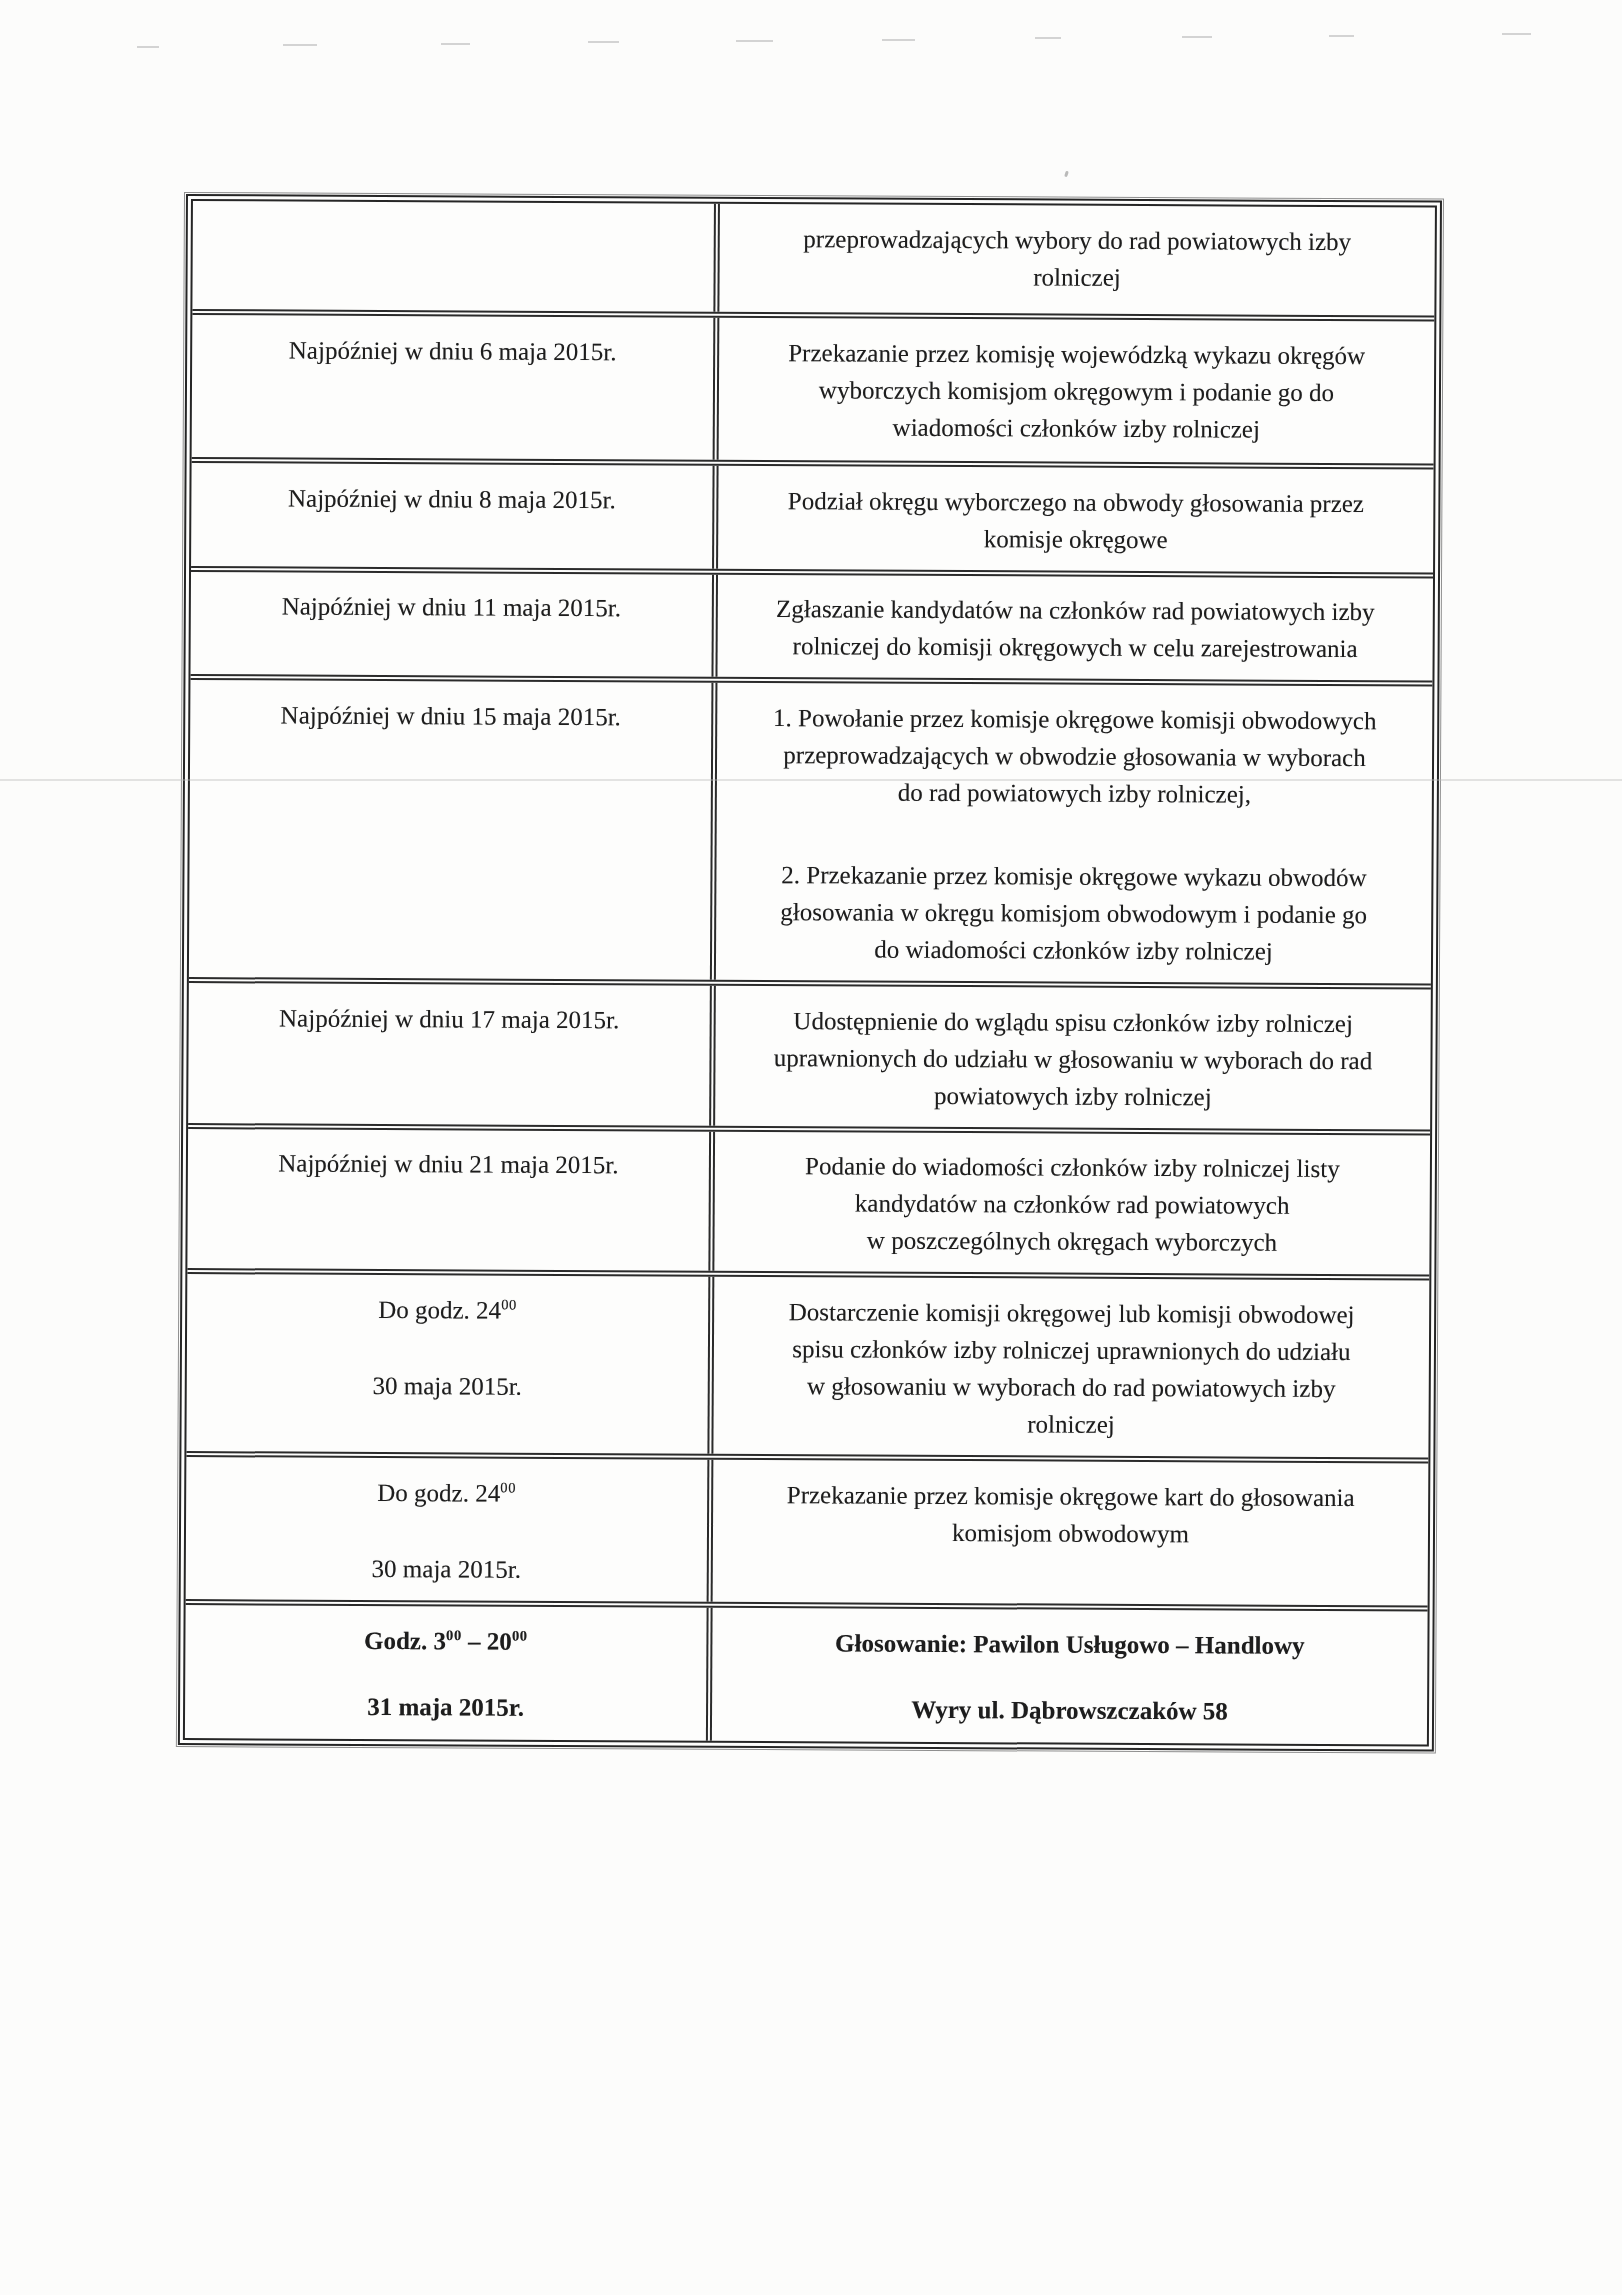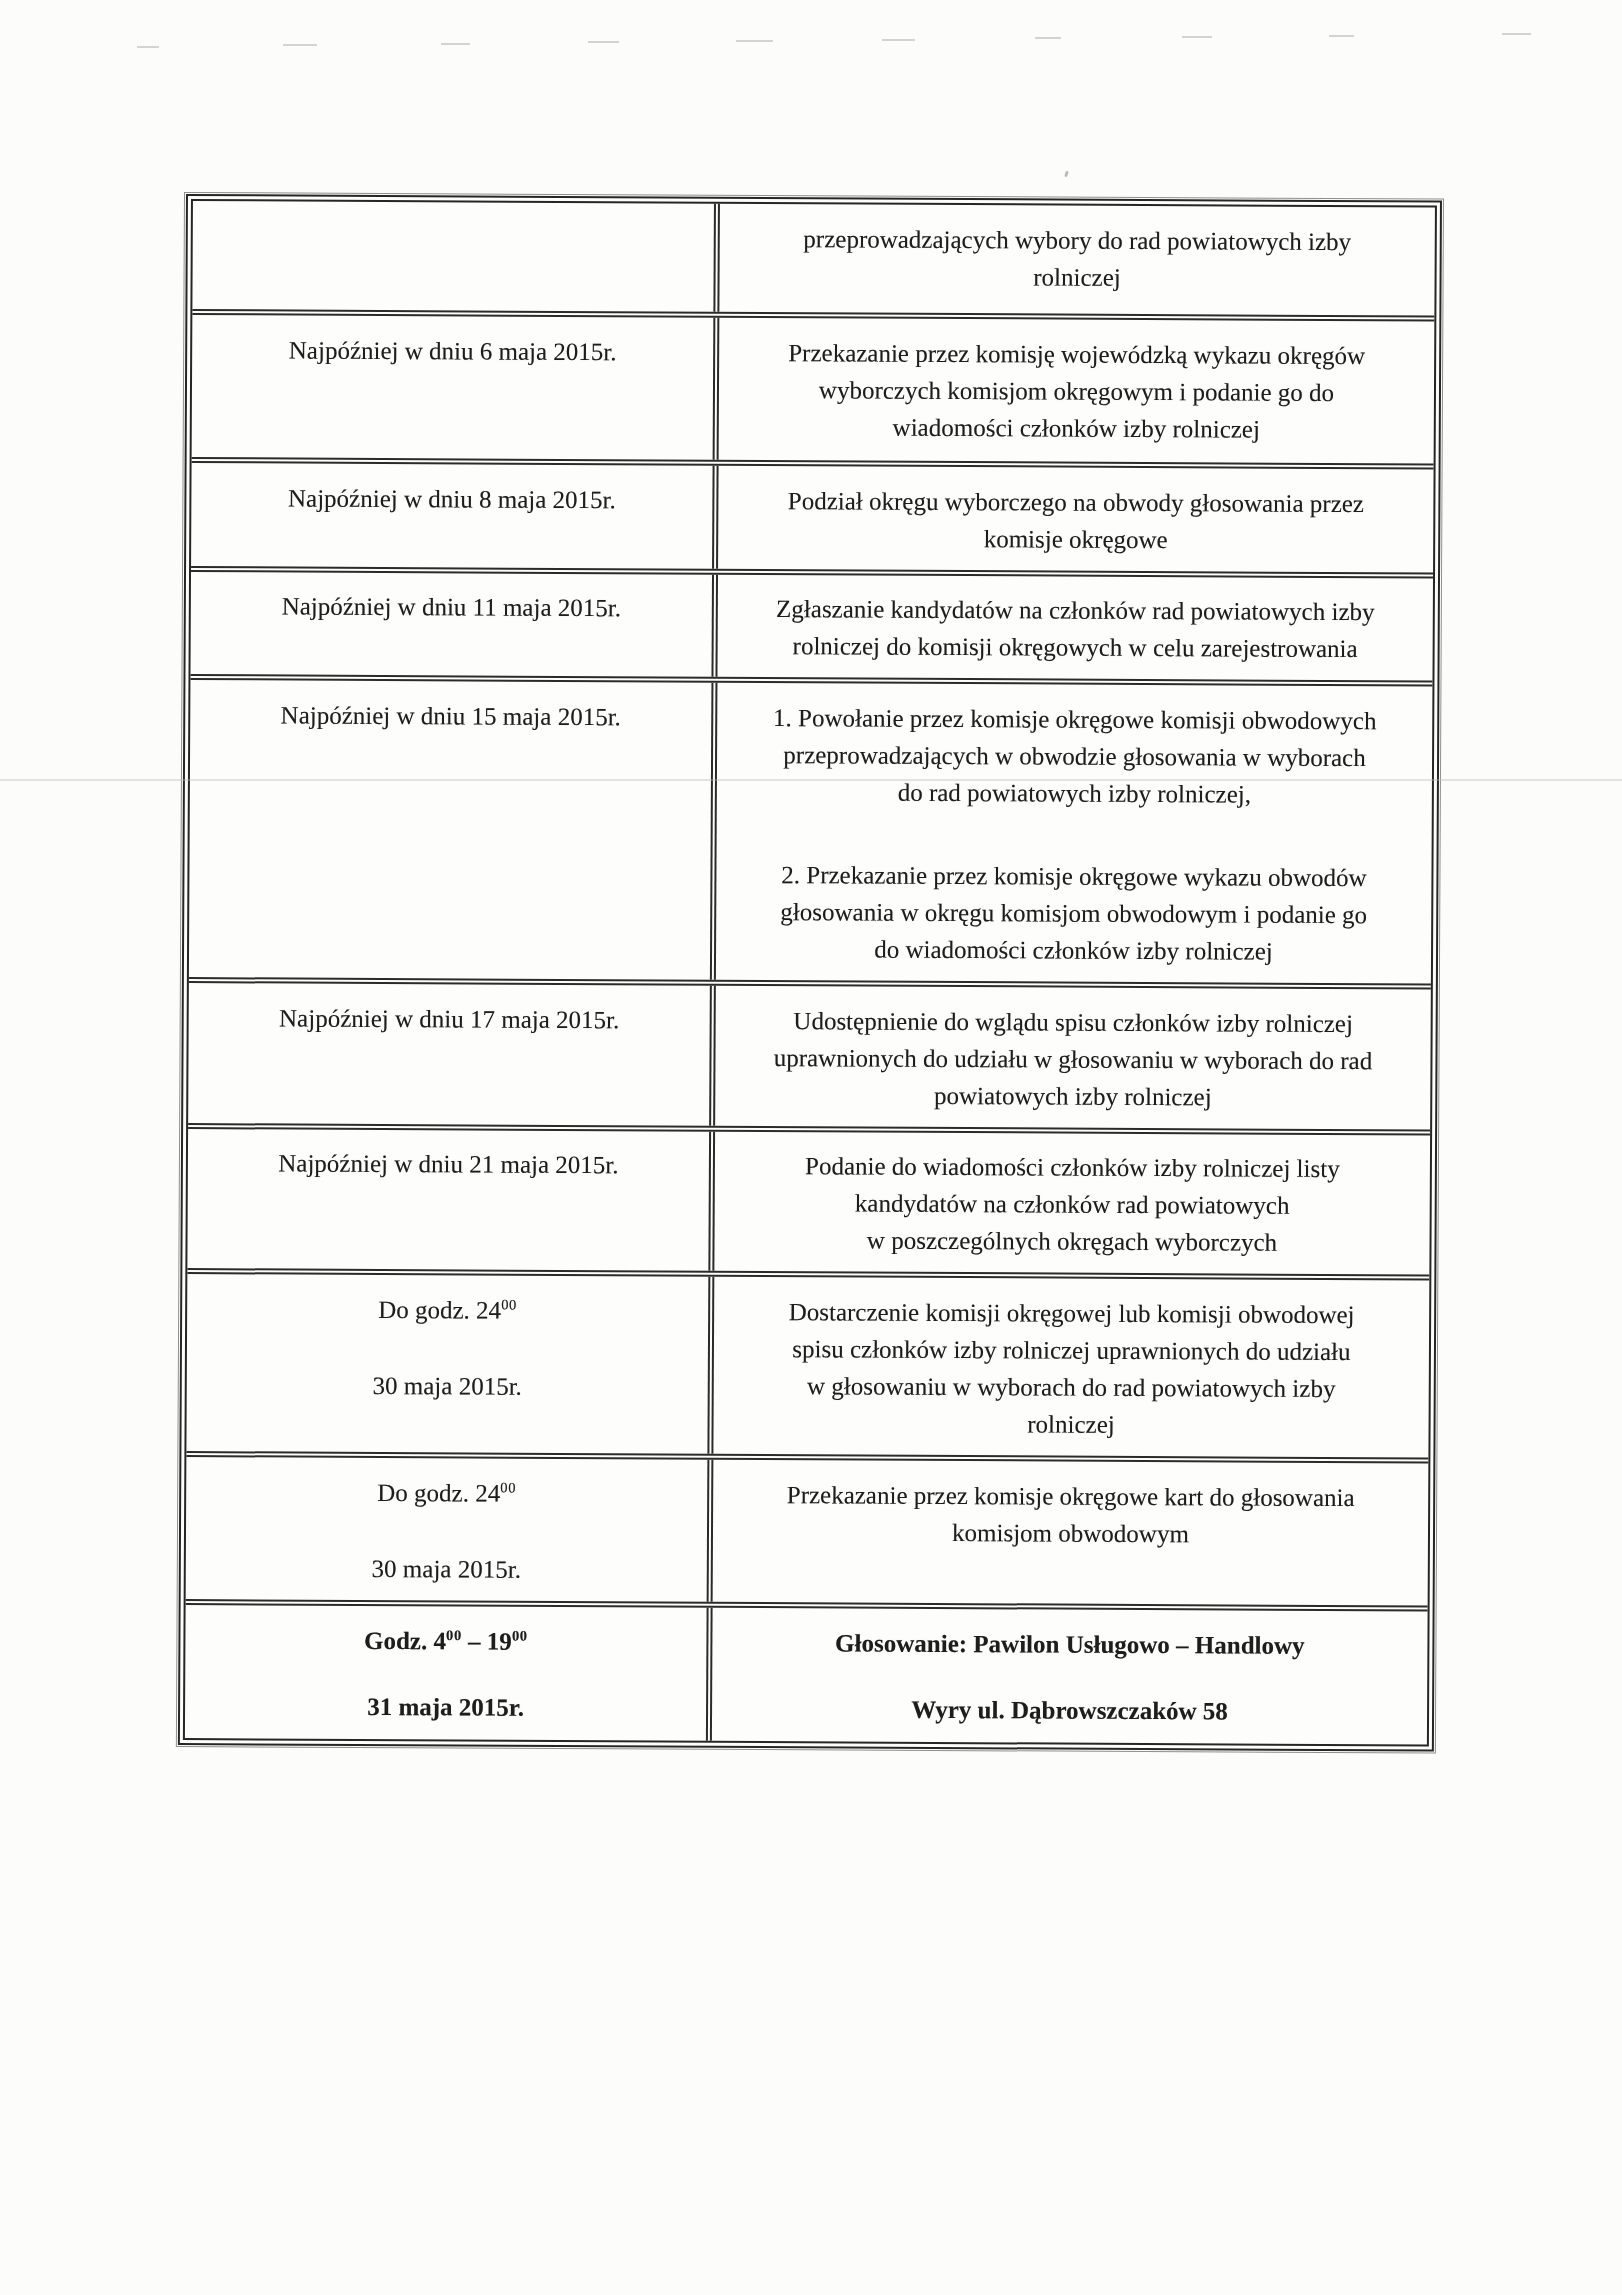--- a/index.html
+++ b/index.html
@@ -209,21 +209,21 @@
       <p class="para date-gap">30 maja 2015r.</p>
     </div>
     <div class="cell right">
       <p class="para">Przekazanie przez komisje okręgowe kart do głosowania
 komisjom obwodowym</p>
     </div>
   </div>
 
   <div class="row r9 final">
     <div class="cell left">
-      <p class="para"><span>Godz. 4</span><span class="sup">00</span><span> – 19</span><span class="sup">00</span></p>
+      <p class="para"><span>Godz. 3</span><span class="sup">00</span><span> – 20</span><span class="sup">00</span></p>
       <p class="para date-gap-lg">31 maja 2015r.</p>
     </div>
     <div class="cell right">
       <p class="para">Głosowanie: Pawilon Usługowo – Handlowy</p>
       <p class="para date-gap-lg">Wyry ul. Dąbrowszczaków 58</p>
     </div>
   </div>
 
 </div>
 

